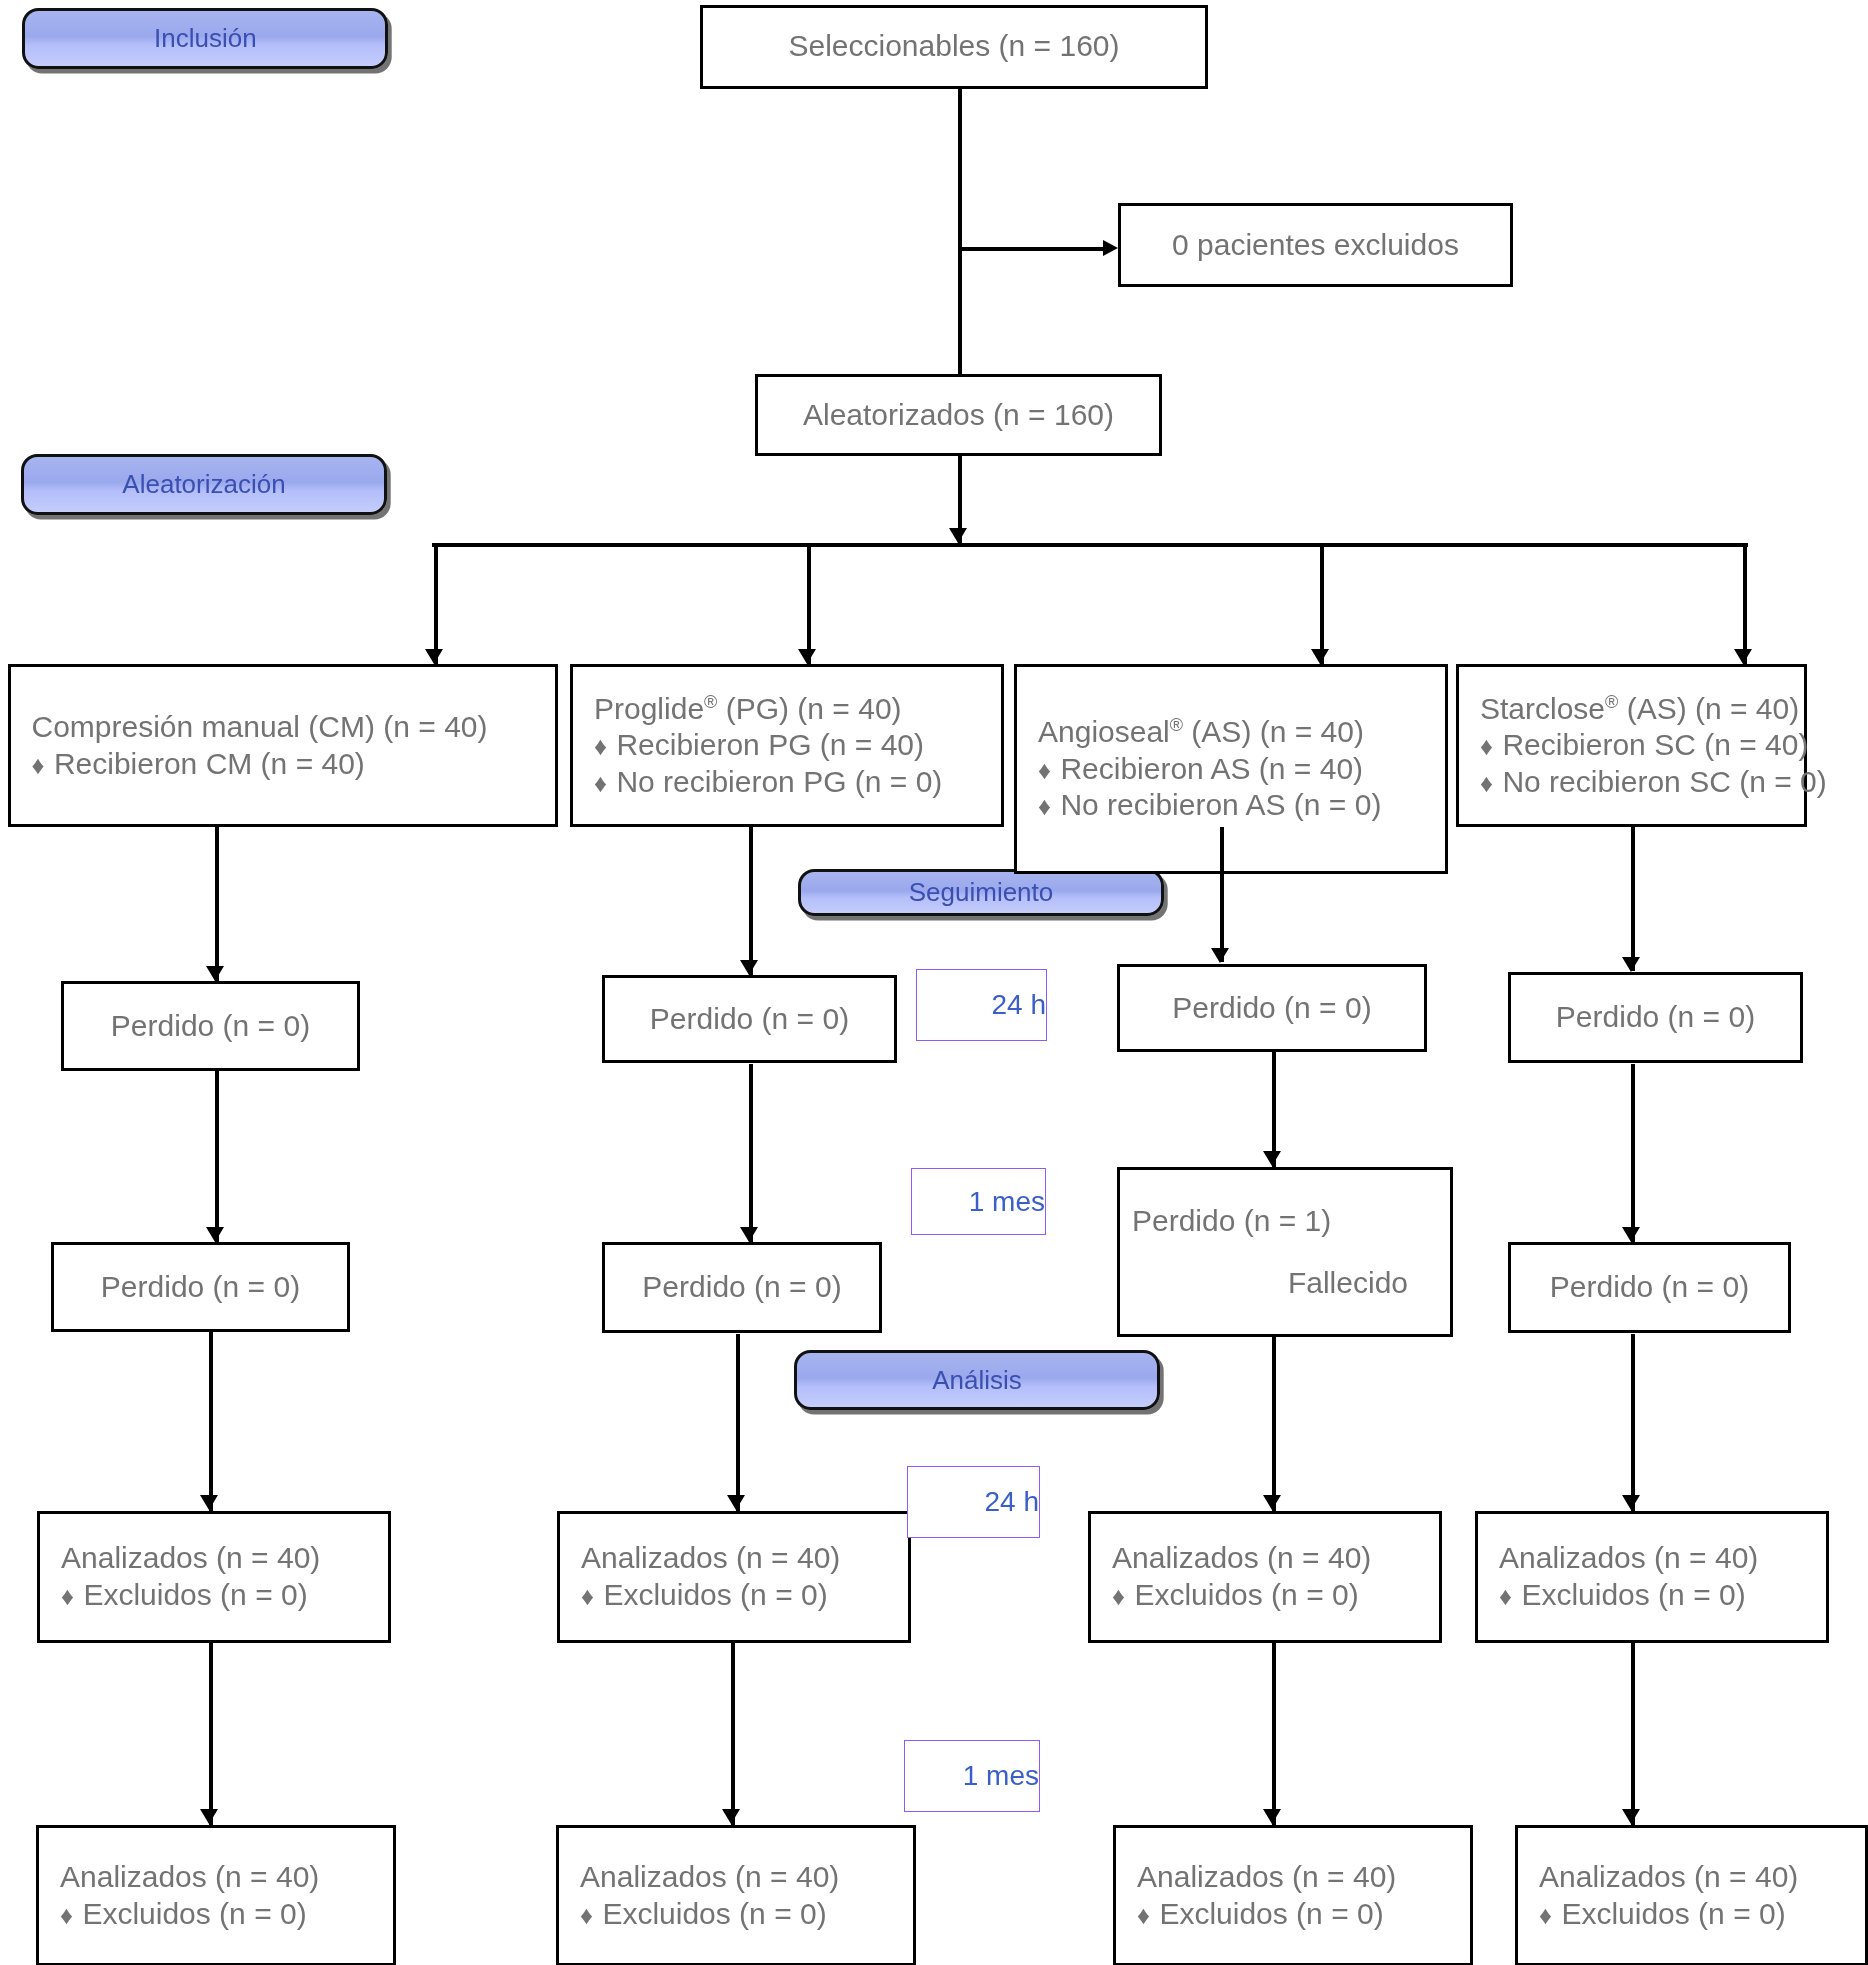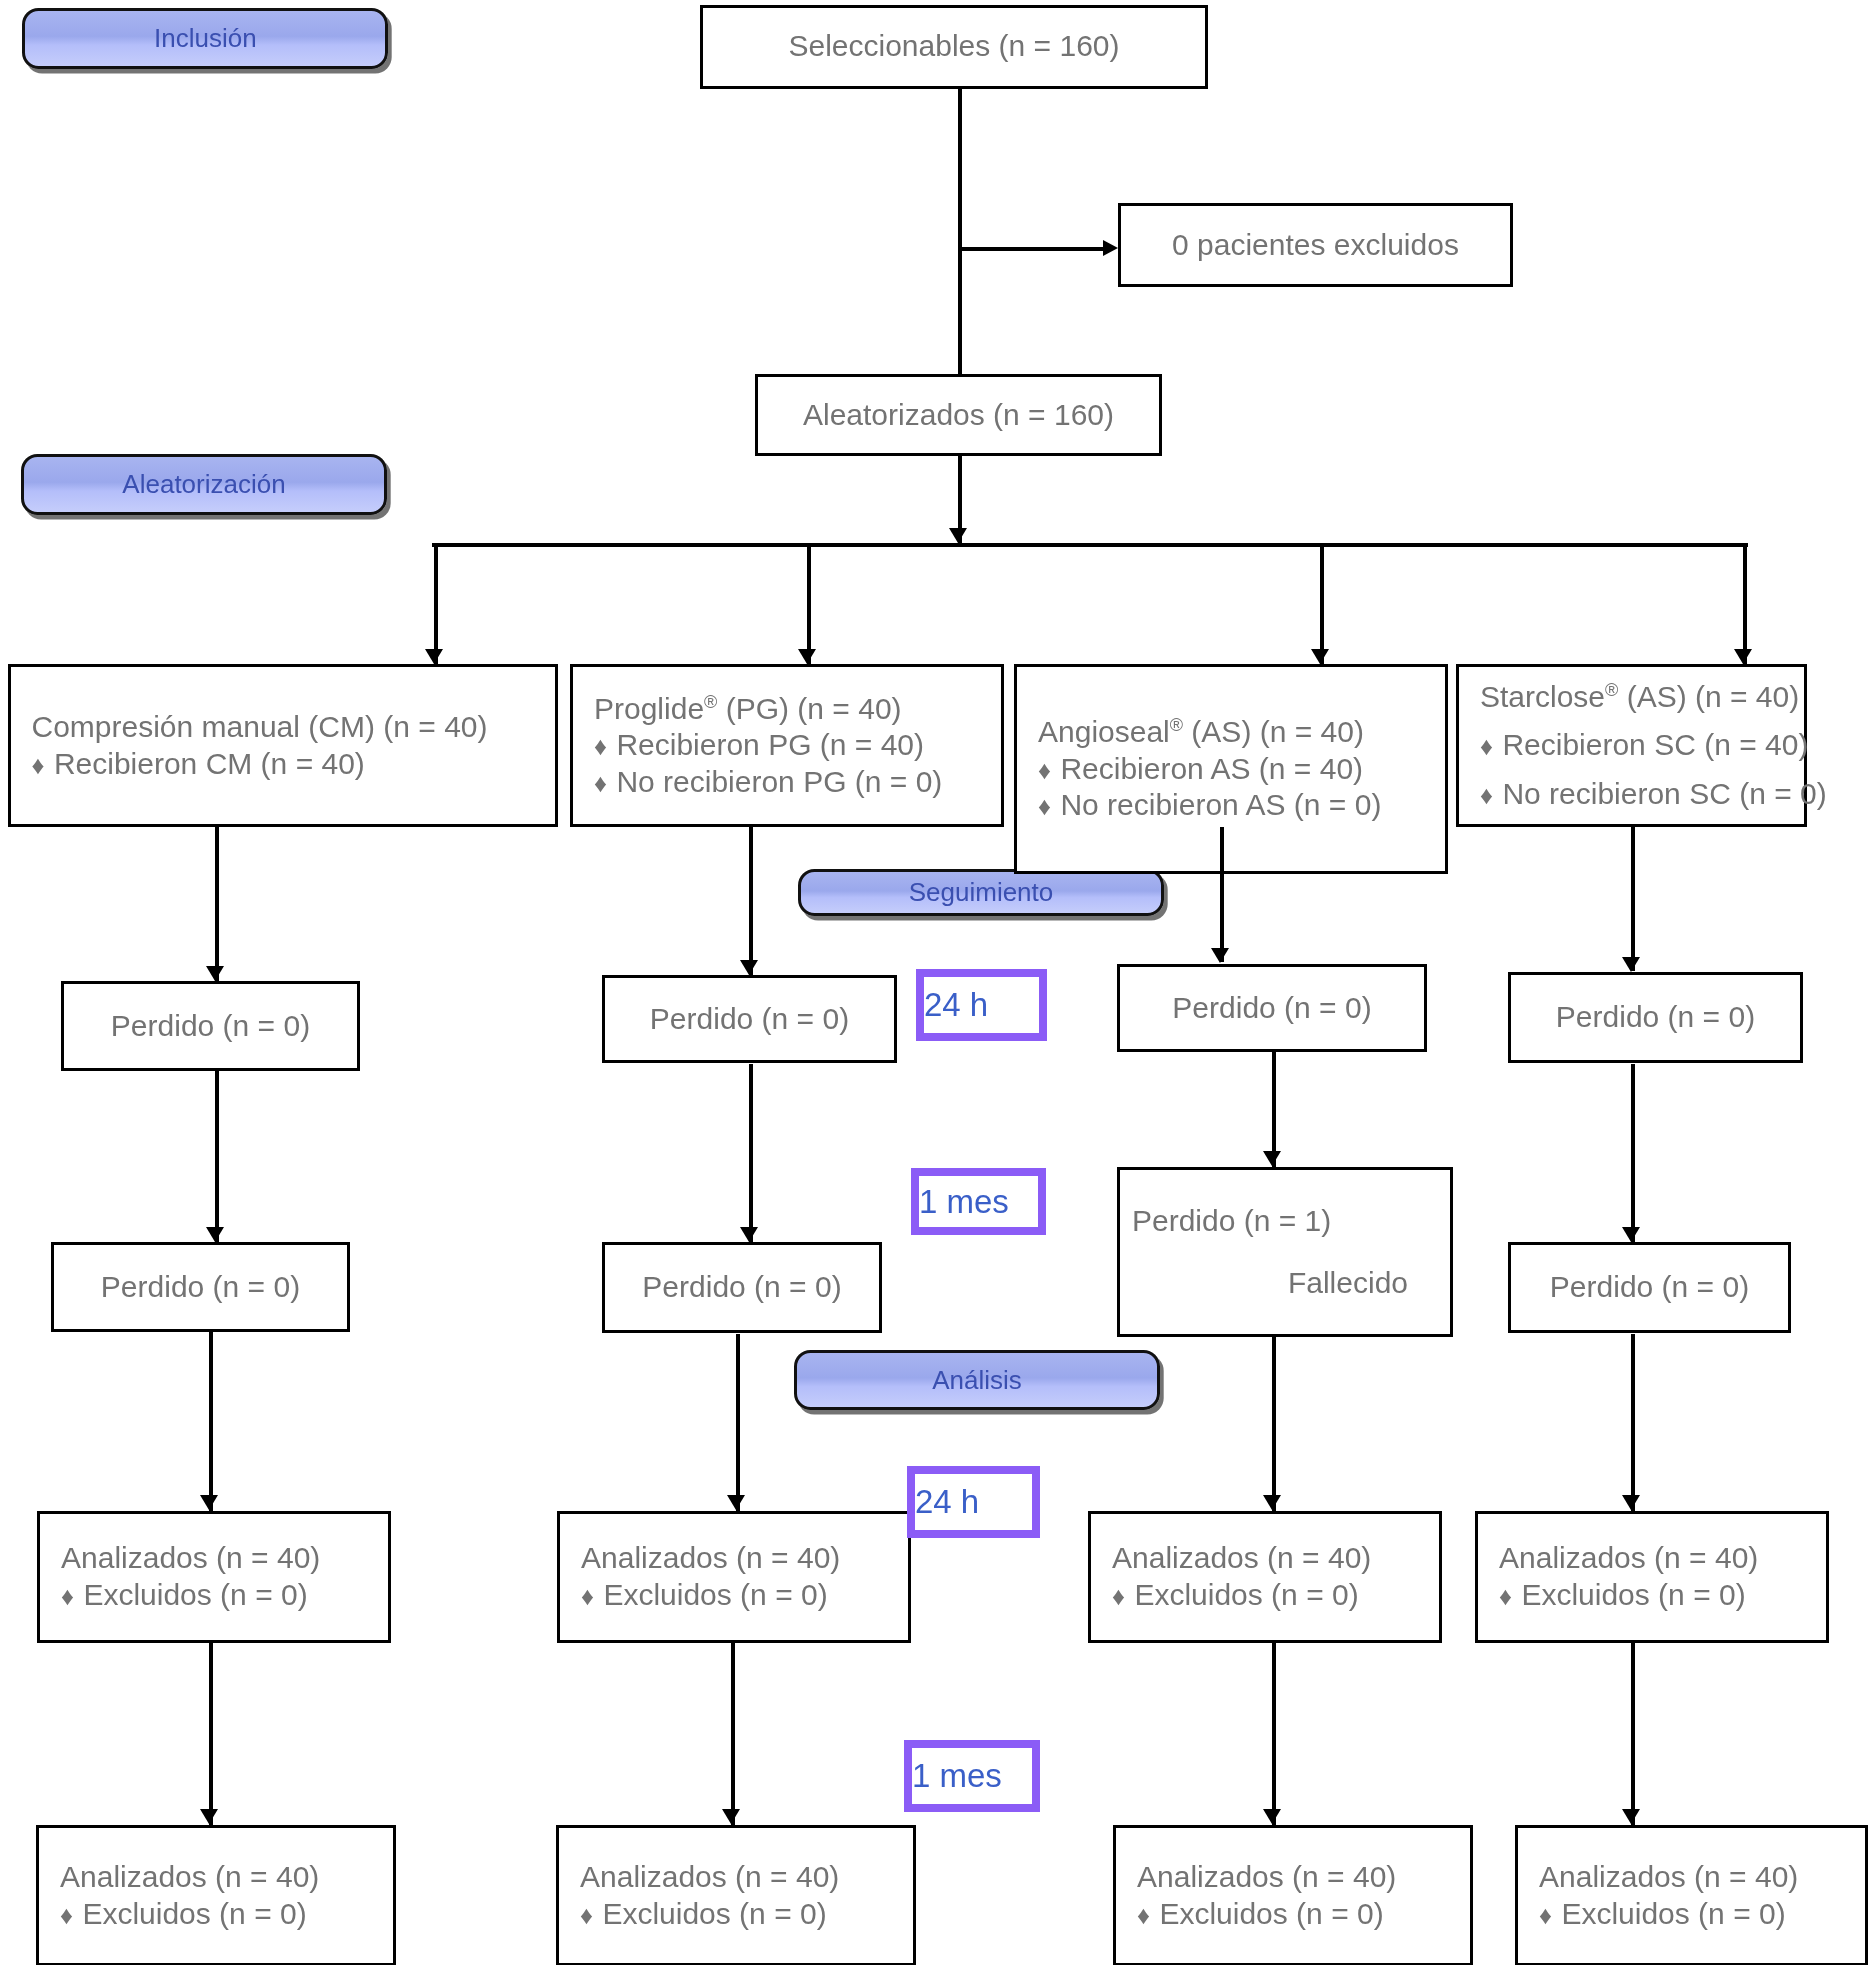--- a/index.html
+++ b/index.html
@@ -15,22 +15,22 @@
 
   .bullet{display:inline-block;width:22.4px;text-align:left;font-size:25.4px;}
 
   
   .banner{position:absolute;box-sizing:border-box;border:3px solid #111;border-radius:16.4px;
           background:linear-gradient(180deg,#a8b4f0 0%,#9aa8ec 46%,#b4befa 62%,#c5cdfb 100%);
           color:#3a4fb0;display:flex;align-items:center;justify-content:center;
           font-size:26px;box-shadow:3.7px 4.5px 0 rgba(0,0,0,.55);}
 
   
-  .tbox{position:absolute;box-sizing:border-box;border:8px solid #8b5cf6;background:#fff;
-        color:#3a5fc8;font-size:33px;display:flex;align-items:center;justify-content:flex-start;}
+  .tbox{position:absolute;box-sizing:border-box;border:1px solid #8b5cf6;background:#fff;
+        color:#3a5fc8;font-size:28px;display:flex;align-items:center;justify-content:flex-end;}
 
   
   .vline{position:absolute;background:#000;width:3.7px;}
   .hline{position:absolute;background:#000;height:3.7px;}
   .arrow{position:absolute;width:0;height:0;border-left:9px solid transparent;
          border-right:9px solid transparent;border-top:15px solid #000;}
   .arrowr{position:absolute;width:0;height:0;border-top:8.2px solid transparent;
           border-bottom:8.2px solid transparent;border-left:15px solid #000;}
   .reg{font-size:18px;vertical-align:super;}
   .fall{text-align:right;padding-right:30px;margin-top:25.4px;}
@@ -205,21 +205,21 @@
   <div class="box padl" style="left:1113px;top:1825px;width:360px;height:141px;">
     <div class="line">Analizados (n = 40)</div>
     <div class="line">
       <span class="bullet">♦</span><span>Excluidos (n = 0)</span>
     </div>
   </div>
 
   <div class="vline" style="left:1743px;top:543px;height:122px;"></div>
   <div class="arrow" style="left:1734px;top:649px;"></div>
 
-  <div class="box padl" style="left:1456px;top:664px;width:351px;height:163px;gap:12px;">
+  <div class="box padl" style="left:1456px;top:664px;width:351px;height:163px;">
     <div class="line">
       <span>Starclose</span><span class="reg">®</span><span> (AS) (n = 40)</span>
     </div>
     <div class="line">
       <span class="bullet">♦</span><span>Recibieron SC (n = 40)</span>
     </div>
     <div class="line">
       <span class="bullet">♦</span><span>No recibieron SC (n = 0)</span>
     </div>
   </div>

